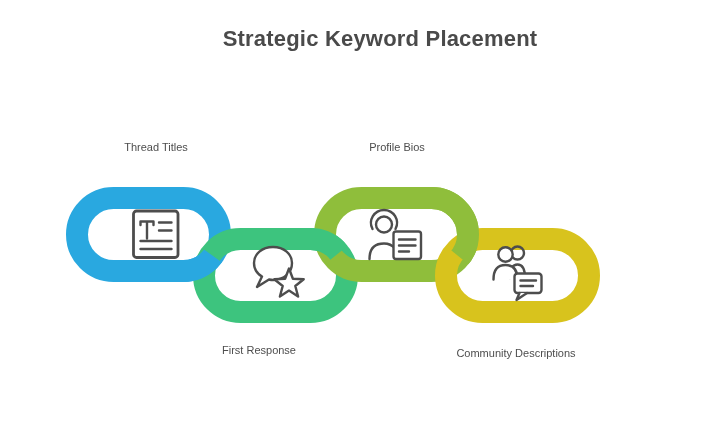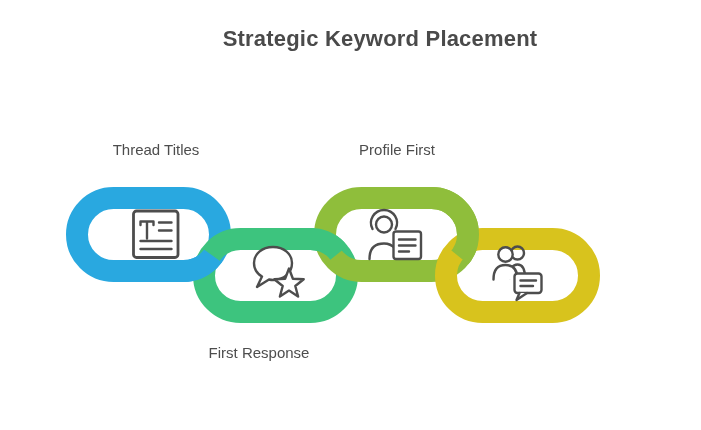--- a/index.html
+++ b/index.html
@@ -10,21 +10,21 @@
   .title{
     position:absolute;left:0;top:26px;width:672px;text-align:center;
     font-size:22px;font-weight:bold;color:#4a4a4a;letter-spacing:.2px;margin:0;padding-left:44px;
   }
   .chain-svg{position:absolute;left:0;top:0;}
   .ring{fill:none;stroke-width:22;}
   .icon{fill:none;stroke-width:2.4;stroke-linecap:round;stroke-linejoin:round;}
   .icon-fill{fill:#ffffff;}
   .link-label{
     position:absolute;transform:translateX(-50%);
-    font-size:15px;color:#4d4d4d;white-space:nowrap;text-align:center;
+    font-size:11px;color:#4d4d4d;white-space:nowrap;text-align:center;
   }
   .link-label.wrap{white-space:normal;width:170px;line-height:28px;}
 </style>
 </head>
 <body>
 
 <div class="stage">
 
   <h1 class="title">Strategic Keyword Placement</h1>
 
@@ -81,18 +81,19 @@
       <circle class="icon-fill" cx="505.5" cy="254.5" r="7.2"></circle>
       <path class="icon-fill" d="M 493.5 279.5 C 493.5 269.5 498 265 505.5 265 C 513 265 517.5 269.5 517.5 279.5"></path>
       <rect class="icon-fill" x="514.5" y="273.5" width="27" height="19.5" rx="3"></rect>
       <path class="icon-fill" d="M 519.5 293 L 516.5 300 L 527 293"></path>
       <path d="M 520.5 280.5 H 536 M 520.5 286 H 533"></path>
     </g>
   </svg>
 
   <div class="link-label" style="left:156px;top:141px;">Thread Titles</div>
 
-  <div class="link-label" style="left:397px;top:141px;">Profile First</div>
+  <div class="link-label" style="left:397px;top:141px;">Profile Bios</div>
 
   <div class="link-label" style="left:259px;top:344px;">First Response</div>
 
+  <div class="link-label wrap" style="left:516px;top:339px;">Community Descriptions</div>
 
 </div>
 
 </body></html>

